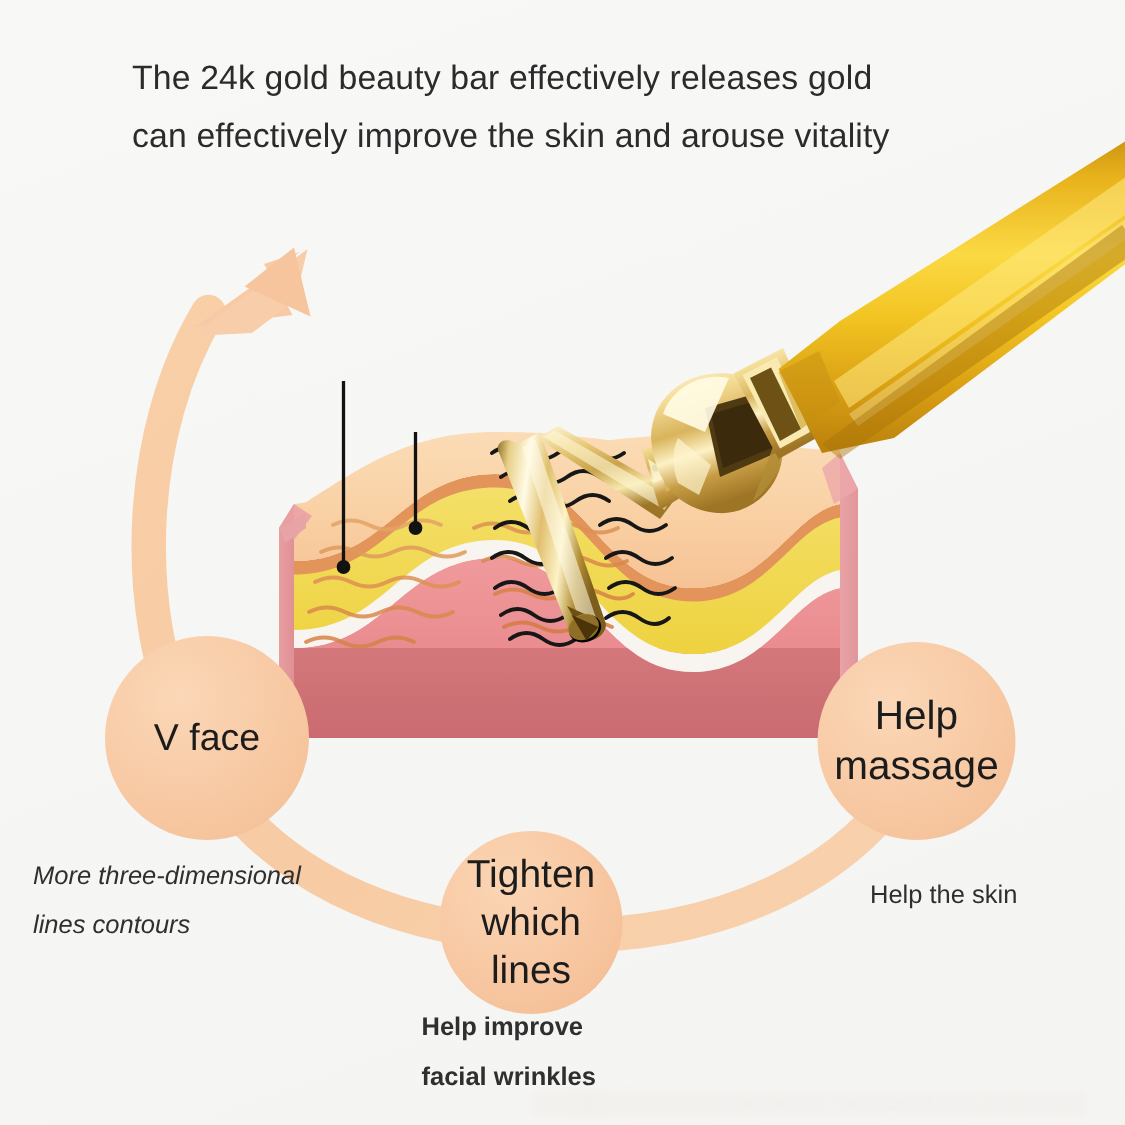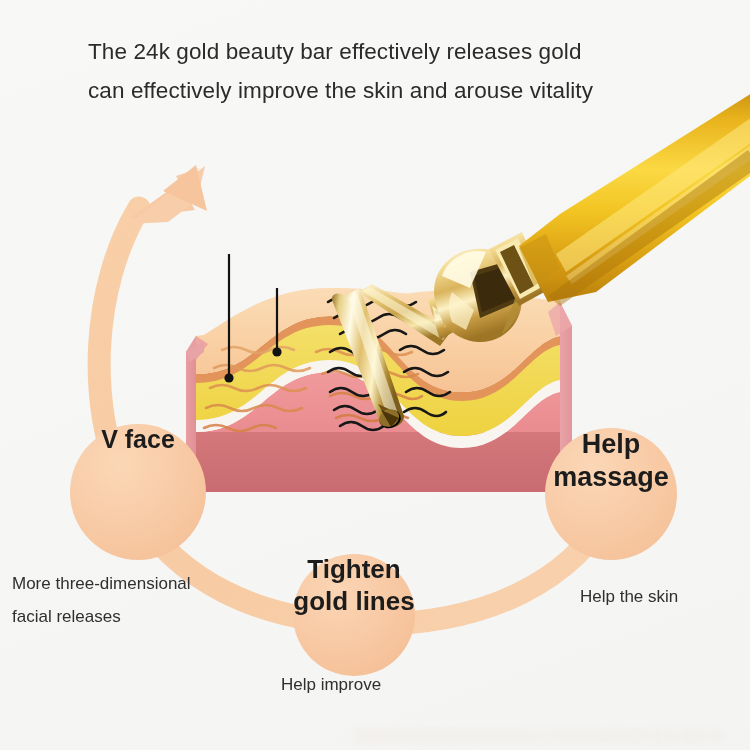--- a/index.html
+++ b/index.html
@@ -38,25 +38,25 @@
     position: absolute;
     left: 0; top: 0;
     width: 750px; height: 750px;
   }
 
   
   .badge {
     position: absolute;
     border-radius: 50%;
     display: flex;
-    align-items: flex-start;
+    align-items: center;
     justify-content: center;
     text-align: center;
     color: #1c1c1c;
-    font-weight: 700;
+    font-weight: 400;
     line-height: 1.22;
   }
   .badge-v {
     left: 70px; top: 424px;
     width: 136px; height: 136px;
     font-size: 25px;
     background: radial-gradient(circle at 36% 30%, #fbd7b7 0%, #f8cba6 48%, #f3bd93 100%);
   }
   .badge-tighten {
     left: 293px; top: 554px;
@@ -74,22 +74,22 @@
 
   
   .caption {
     position: absolute;
     font-size: 17px;
     line-height: 33px;
     color: #2f2f2f;
     white-space: nowrap;
   }
   .caption .ln { display: block; }
-  .cap-left   { left: 12px;  top: 567px; }
-  .cap-center { left: 281px; top: 668px; }
+  .cap-left   { left: 22px;  top: 567px; font-style: italic; }
+  .cap-center { left: 281px; top: 668px; font-weight: bold; }
   .cap-right  { left: 580px; top: 580px; }
 
   
   .watermark {
     position: absolute;
     left: 355px; top: 728px;
     width: 370px; height: 16px;
     background: linear-gradient(90deg, rgba(232,216,200,.30), rgba(228,210,192,.18), rgba(235,222,208,.26));
     filter: blur(3px);
     opacity: .55;
@@ -360,38 +360,39 @@
 
   <div class="badge badge-v">
     <div>
       <span>V face</span>
     </div>
   </div>
 
   <div class="badge badge-tighten">
     <div>
       <span>Tighten</span>
-      <span>gold lines</span>
+      <span>which lines</span>
     </div>
   </div>
 
   <div class="badge badge-absorb">
     <div>
       <span>Help</span>
       <span>massage</span>
     </div>
   </div>
 
   <div class="caption cap-left">
     <span class="ln">More three-dimensional</span>
-    <span class="ln">facial releases</span>
+    <span class="ln">lines contours</span>
   </div>
 
   <div class="caption cap-center">
     <span class="ln">Help improve</span>
+    <span class="ln">facial wrinkles</span>
   </div>
 
   <div class="caption cap-right">
     <span class="ln">Help the skin</span>
   </div>
 
   <div class="watermark"></div>
 
 </div>
 

